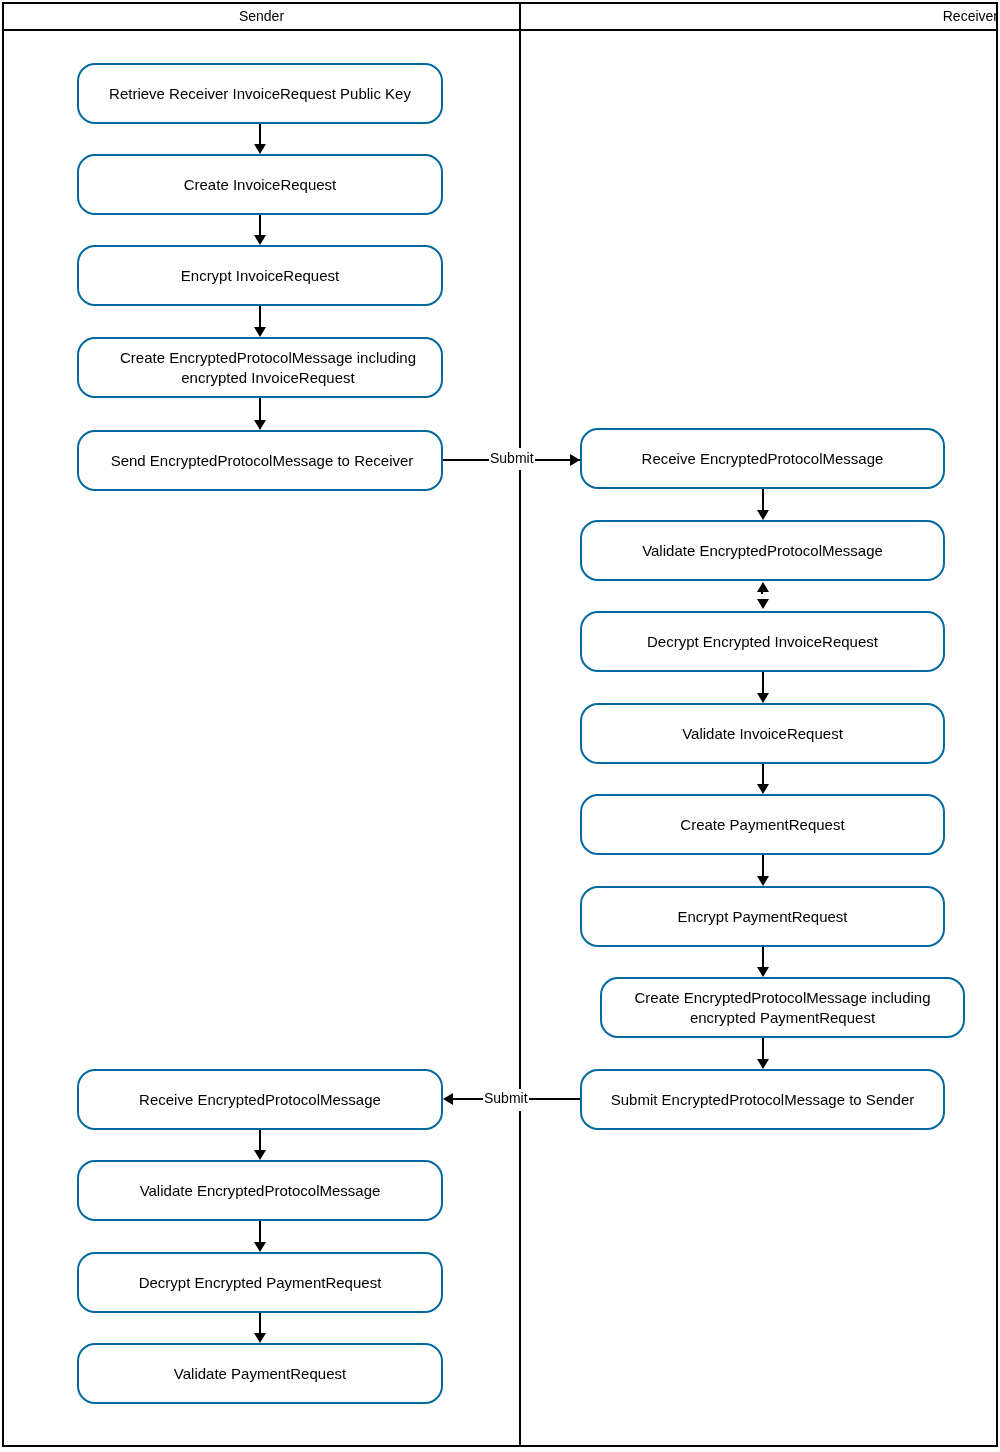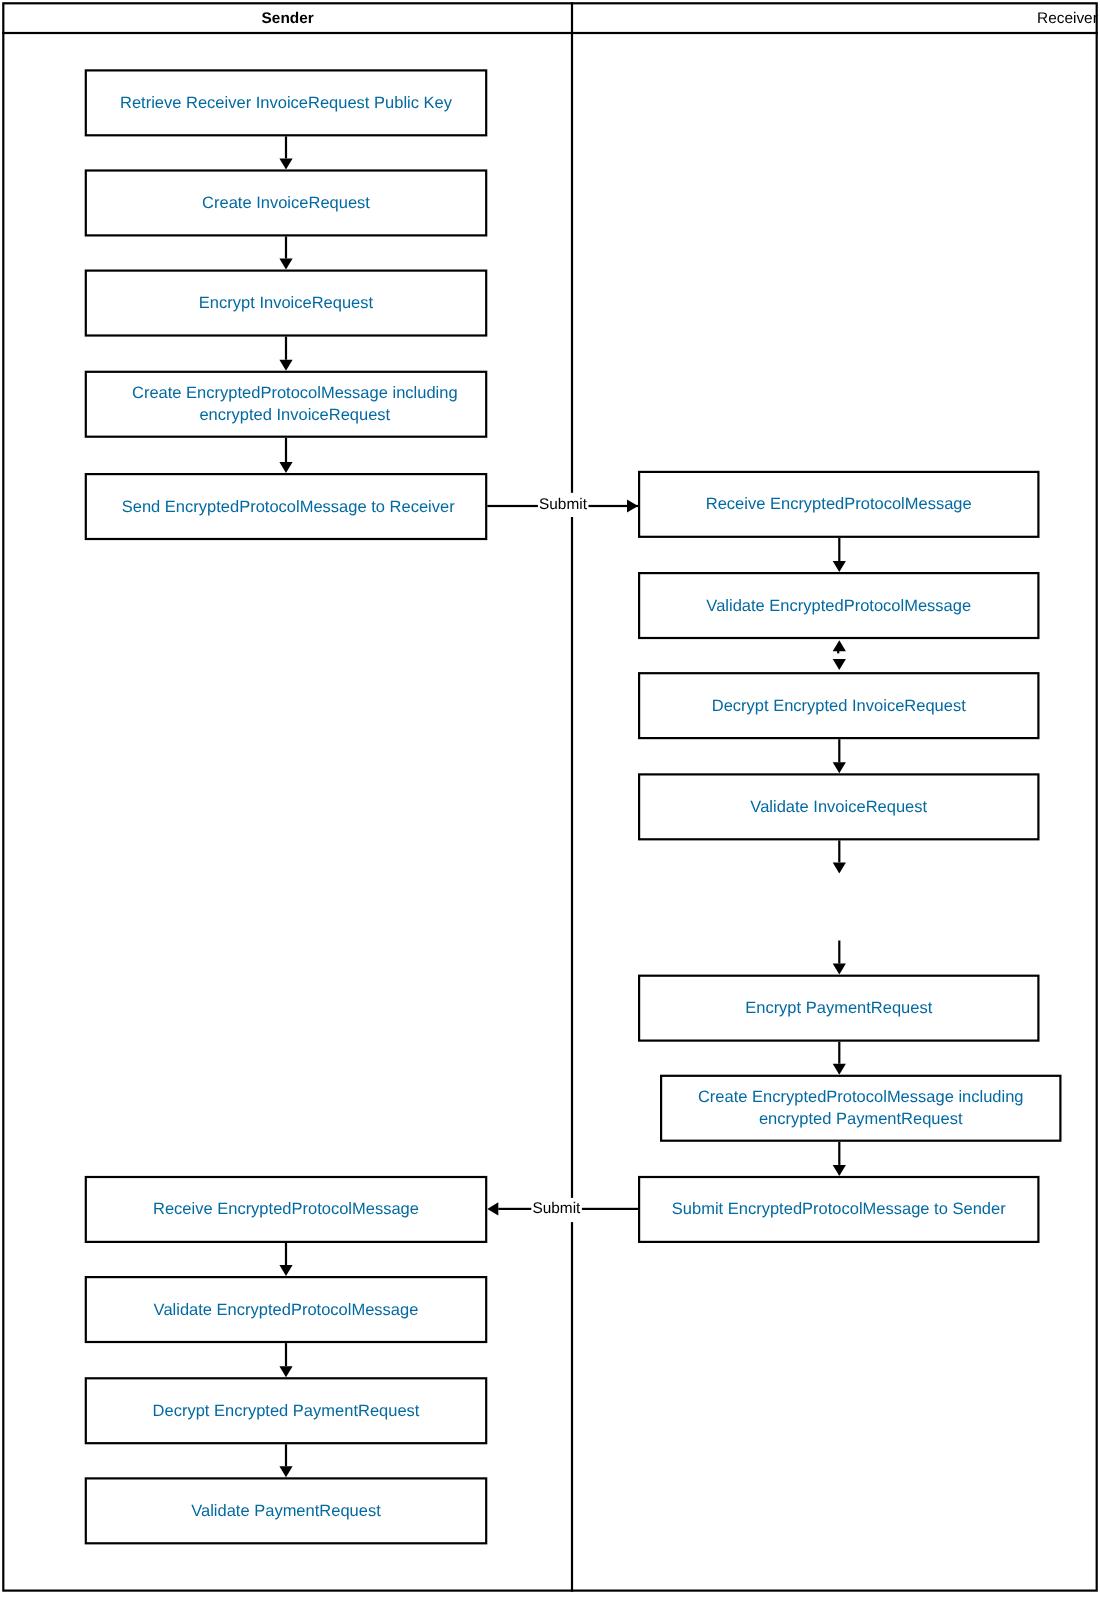--- a/index.html
+++ b/index.html
@@ -42,21 +42,21 @@
   .lane-header {
     position: absolute;
     top: 0;
     height: 29px;
     line-height: 29px;
     text-align: center;
     font-size: 14px;
     color: #000000;
     white-space: nowrap;
   }
-  .lane-header.sender  { left: 0px;   width: 519px; font-weight: bold; }
+  .lane-header.sender  { left: 0px;   width: 519px; }
   .lane-header.receiver{ left: 519px; width: 477px; text-align: right; }
 
   .lane-divider {
     position: absolute;
     left: 519px;
     top: 2px;
     width: 2px;
     height: 1445px;
     background: #000000;
   }
@@ -65,30 +65,30 @@
     position: absolute;
     left: 517px;
     width: 8px;
     background: #ffffff;
   }
 
   
   .node {
     position: absolute;
     box-sizing: border-box;
-    border: 2px solid #000000;
-    border-radius: 0;
+    border: 2px solid #0369a1;
+    border-radius: 18px;
     background: #ffffff;
     display: flex;
     align-items: center;
     justify-content: center;
     text-align: center;
     font-size: 15px;
     line-height: 1.33;
-    color: #0369a1;
+    color: #000000;
     padding: 2px 8px;
   }
   .node span { display: block; }
 
   
   .vline {
     position: absolute;
     width: 2px;
     background: #000000;
   }
@@ -206,20 +206,23 @@
   </div>
   <div class="vline" style="left:762px;top:672px;height:21px;"></div>
   <div class="arrow-down" style="left:757px;top:693px;"></div>
 
   <div class="node" style="left:580px;top:703px;width:365px;height:61px;">
     <span>Validate InvoiceRequest</span>
   </div>
   <div class="vline" style="left:762px;top:764px;height:20px;"></div>
   <div class="arrow-down" style="left:757px;top:784px;"></div>
 
+  <div class="node" style="left:580px;top:794px;width:365px;height:61px;">
+    <span>Create PaymentRequest</span>
+  </div>
   <div class="vline" style="left:762px;top:855px;height:21px;"></div>
   <div class="arrow-down" style="left:757px;top:876px;"></div>
 
   <div class="node" style="left:580px;top:886px;width:365px;height:61px;">
     <span>Encrypt PaymentRequest</span>
   </div>
   <div class="vline" style="left:762px;top:947px;height:20px;"></div>
   <div class="arrow-down" style="left:757px;top:967px;"></div>
 
   <div class="node" style="left:580px;top:977px;width:365px;height:61px;margin-left:20px;">

